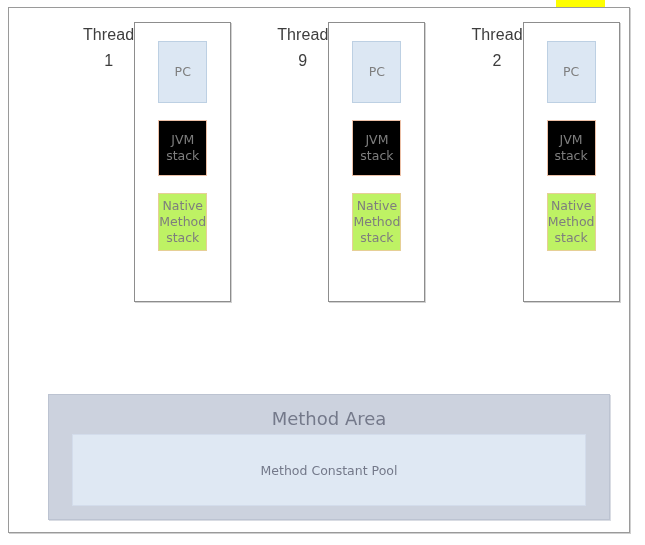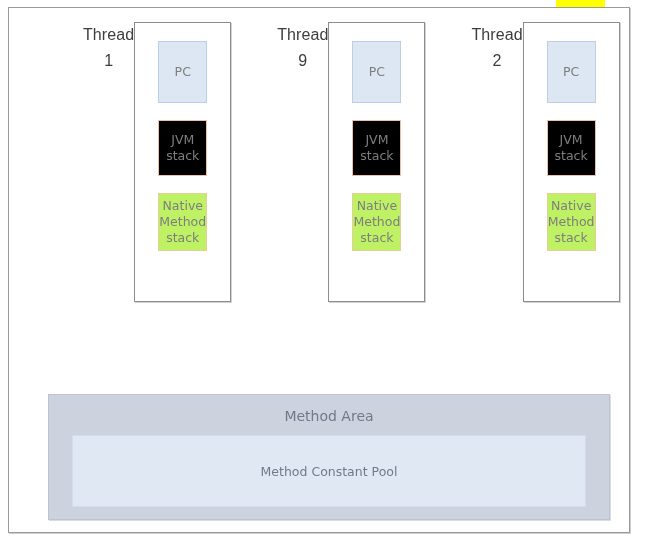--- a/index.html
+++ b/index.html
@@ -136,23 +136,23 @@
     background: #ccd2de;
     border: 1px solid #bcc3d1;
     box-sizing: border-box;
     box-shadow: 1px 1px 0 0 #d9dce3;
     display: flex;
     flex-direction: column;
     align-items: center;
     padding-top: 13px;
   }
   .method-area-label {
-    font-size: 14px;
+    font-size: 18px;
     color: #74798a;
-    margin-bottom: 11px;
+    margin-bottom: 5px;
   }
   .constant-pool {
     width: 514px;
     height: 72px;
     background: #dfe8f3;
     border: 1px solid #d3dceb;
     box-sizing: border-box;
     display: flex;
     align-items: center;
     justify-content: center;

